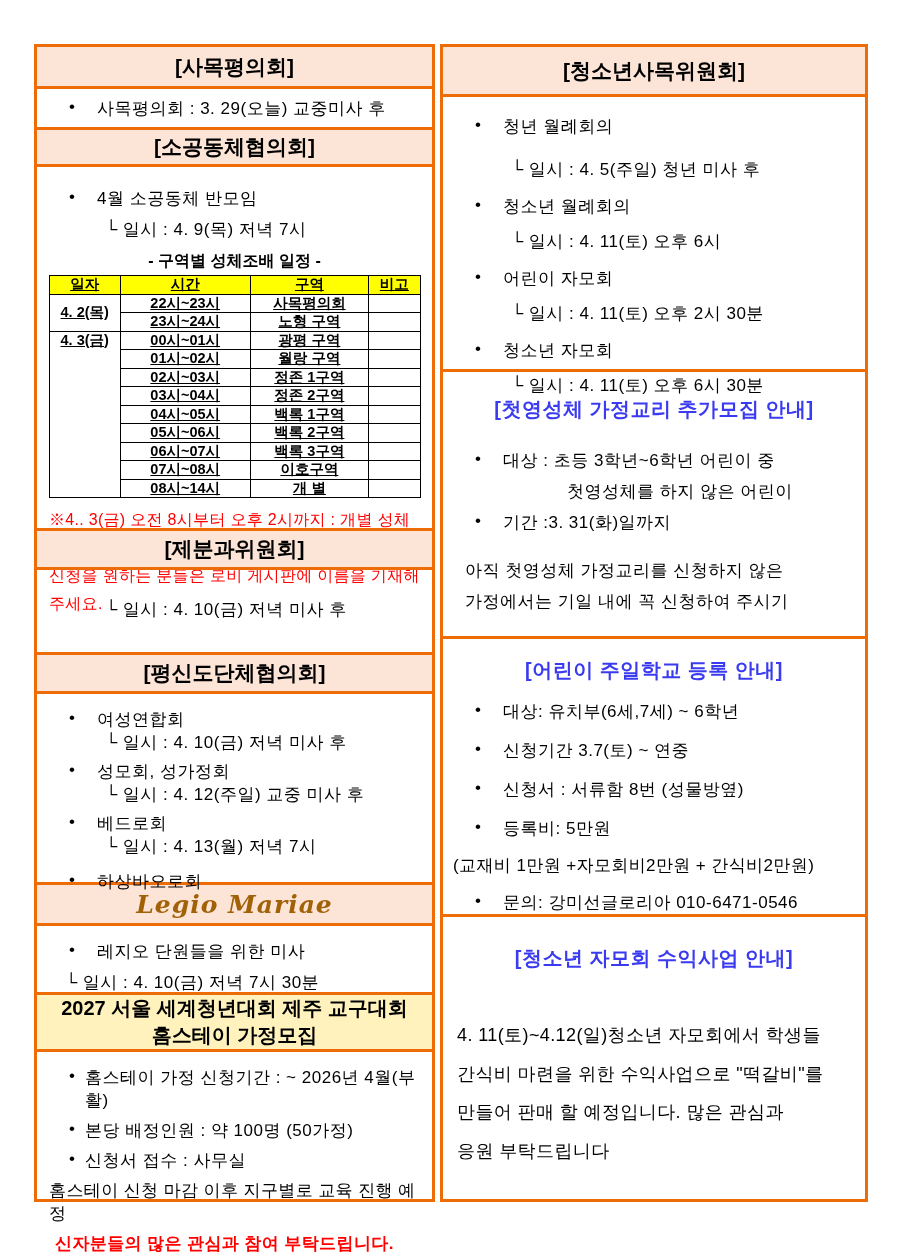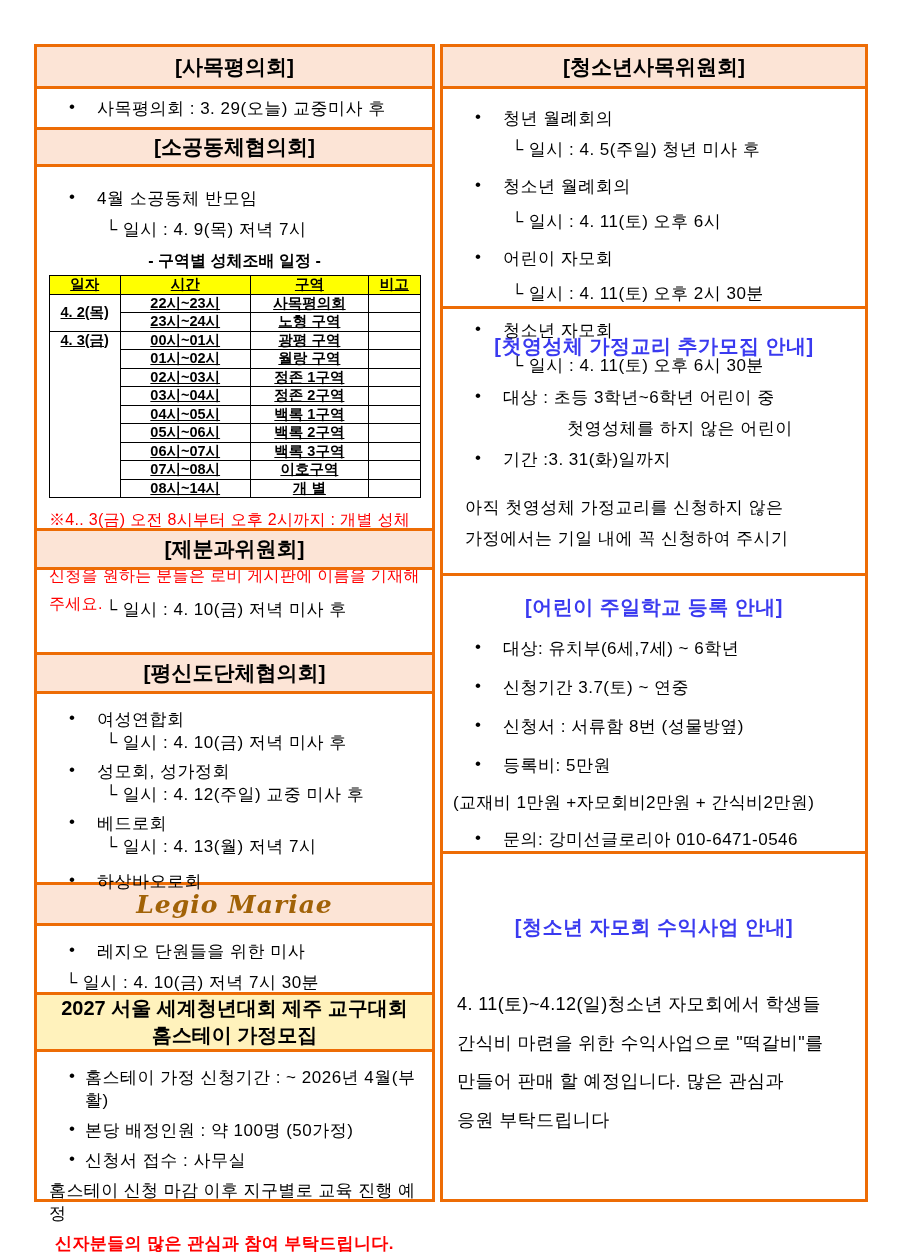--- a/index.html
+++ b/index.html
@@ -188,26 +188,26 @@
     <div class="bullet" style="padding-left:40px">홈스테이 가정 신청기간 : ~ 2026년 4월(부활)</div>
     <div class="bullet" style="padding-left:40px;margin-top:7px">본당 배정인원 : 약 100명 (50가정)</div>
     <div class="bullet" style="padding-left:40px;margin-top:7px">신청서 접수 : 사무실</div>
     <div style="font-size:17px;margin-top:7px;padding-left:4px;letter-spacing:.4px">홈스테이 신청 마감 이후 지구별로 교육 진행 예정</div>
     <div class="red-text" style="font-size:17px;font-weight:bold;margin-top:7px;padding-left:10px;letter-spacing:.4px">신자분들의 많은 관심과 참여 부탁드립니다.</div>
   </div>
 </div>
 
 <div class="col" id="right-col">
 
-  <div class="sec-header" style="height:42px">
+  <div class="sec-header" style="height:50px">
     <span>[청소년사목위원회]</span>
   </div>
-  <div class="sec-content" style="height:217px;padding-top:18px">
+  <div class="sec-content" style="height:272px;padding-top:18px">
     <div class="bullet">청년 월례회의</div>
-    <div class="subline" style="margin-top:8px">└ 일시 : 4. 5(주일) 청년 미사 후</div>
+    <div class="subline" style="margin-top:20px">└ 일시 : 4. 5(주일) 청년 미사 후</div>
     <div class="bullet" style="margin-top:14px">청소년 월례회의</div>
     <div class="subline" style="margin-top:12px">└ 일시 : 4. 11(토) 오후 6시</div>
     <div class="bullet" style="margin-top:14px">어린이 자모회</div>
     <div class="subline" style="margin-top:12px">└ 일시 : 4. 11(토) 오후 2시 30분</div>
     <div class="bullet" style="margin-top:14px">청소년 자모회</div>
     <div class="subline" style="margin-top:12px">└ 일시 : 4. 11(토) 오후 6시 30분</div>
   </div>
 
   <div class="sec-content sec-border-top" style="height:267px;padding-top:24px">
     <div class="blue-title">[첫영성체 가정교리 추가모집 안내]</div>
@@ -223,21 +223,21 @@
   <div class="sec-content sec-border-top" style="height:278px;padding-top:18px">
     <div class="blue-title">[어린이 주일학교 등록 안내]</div>
     <div class="bullet" style="margin-top:16px">대상: 유치부(6세,7세) ~ 6학년</div>
     <div class="bullet" style="margin-top:16px">신청기간  3.7(토) ~  연중</div>
     <div class="bullet" style="margin-top:16px">신청서 :  서류함 8번 (성물방옆)</div>
     <div class="bullet" style="margin-top:16px">등록비:  5만원</div>
     <div style="font-size:17px;margin-top:14px;padding-left:2px;letter-spacing:.4px">(교재비 1만원 +자모회비2만원 + 간식비2만원)</div>
     <div class="bullet" style="margin-top:14px">문의:  강미선글로리아 010-6471-0546</div>
   </div>
 
-  <div class="sec-content sec-border-top" style="flex:1;padding-top:60px">
+  <div class="sec-content sec-border-top" style="flex:1;padding-top:28px">
     <div class="blue-title">[청소년 자모회 수익사업 안내]</div>
     <div style="font-size:18px;margin-top:44px;padding-left:6px;line-height:2.15;letter-spacing:.4px">
       <div>4. 11(토)~4.12(일)청소년 자모회에서 학생들</div>
       <div>간식비 마련을 위한 수익사업으로 "떡갈비"를</div>
       <div>만들어 판매 할 예정입니다. 많은 관심과</div>
       <div>응원 부탁드립니다</div>
     </div>
   </div>
 </div>
 

